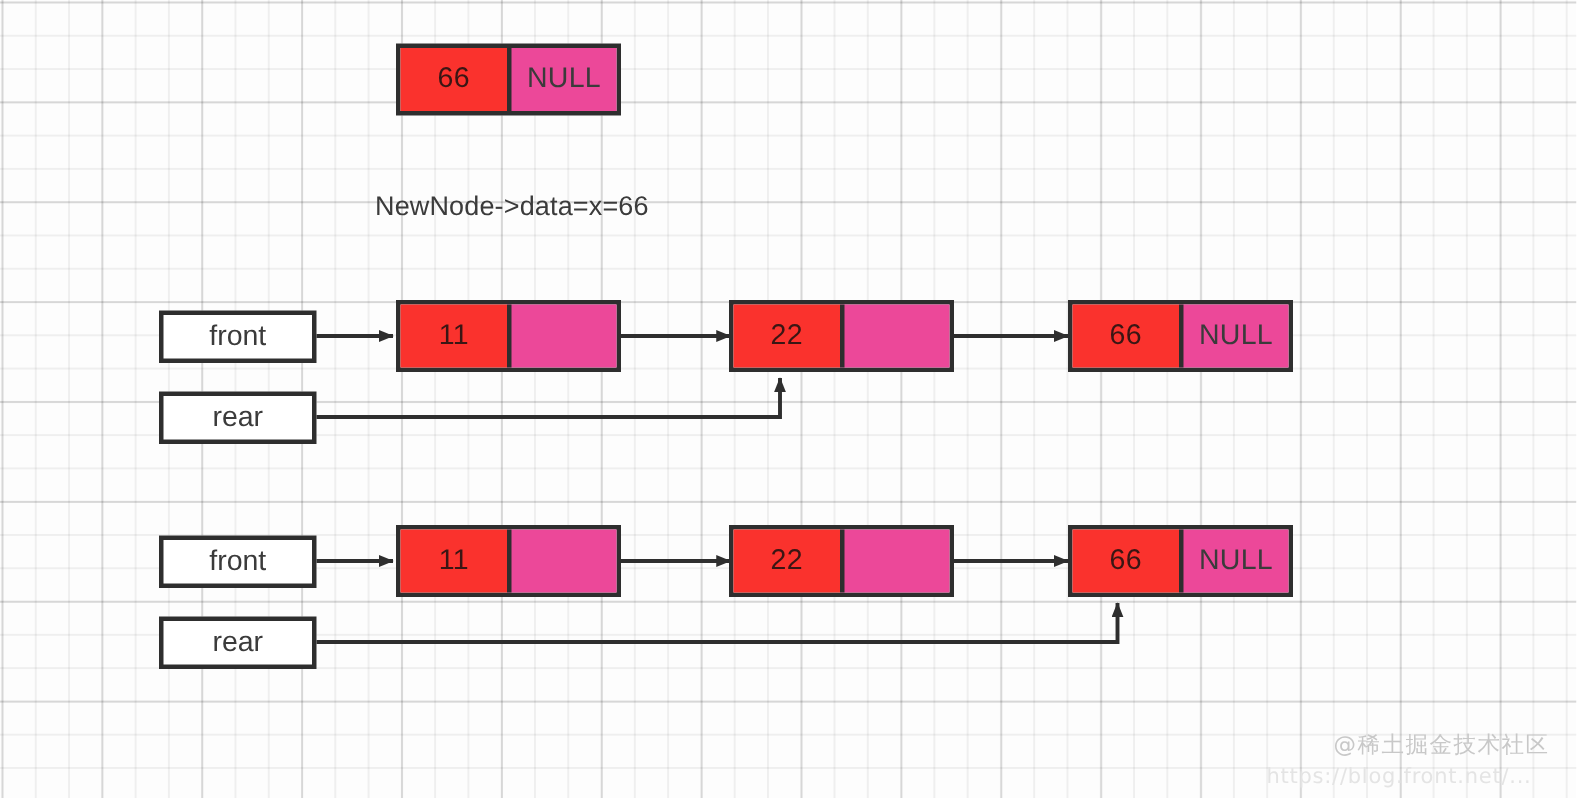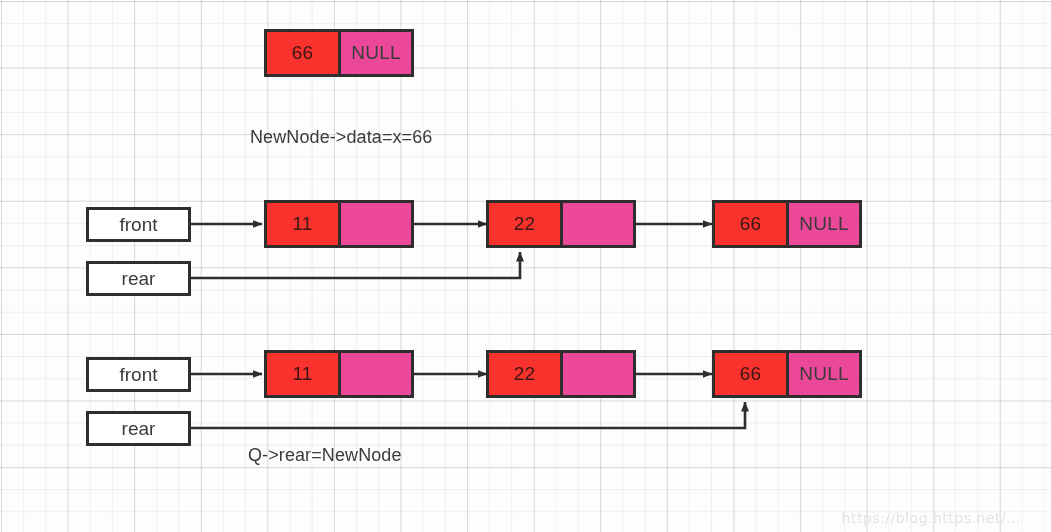--- a/index.html
+++ b/index.html
@@ -57,20 +57,21 @@
   .labelbox {
     position: absolute;
     box-sizing: border-box;
     border: 3px solid #2e2e2e;
     background: #ffffff;
     display: flex;
     align-items: center;
     justify-content: center;
     font-size: 19px;
     color: #3b3b3b;
+    margin-left: 20px;
   }
 
   .caption {
     position: absolute;
     font-size: 18px;
     color: #3b3b3b;
     white-space: pre;
     line-height: 25px;
     letter-spacing: 0.1px;
   }
@@ -168,17 +169,17 @@
   <div class="node" style="left:486px; top:350px; width:150px; height:48px;">
     <div class="cell data" style="width:74px;">22</div>
     <div class="cell ptr" style="width:76px;"></div>
   </div>
 
   <div class="node" style="left:712px; top:350px; width:150px; height:48px;">
     <div class="cell data" style="width:74px;">66</div>
     <div class="cell ptr nullcell" style="width:76px;">NULL</div>
   </div>
 
-  <div class="caption" style="left:248px; top:443px;">Q-&gt;rear=NewNode</div>
 
-  <div class="watermark-url">https://blog.https.net/...</div>
+  <div class="watermark">@稀土掘金技术社区</div>
+  <div class="watermark-url">https://blog.front.net/...</div>
 
 </div>
 
 </body></html>

